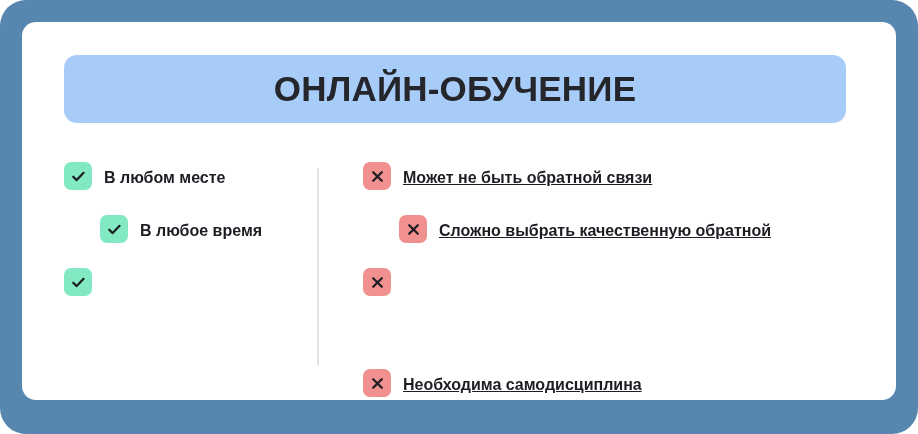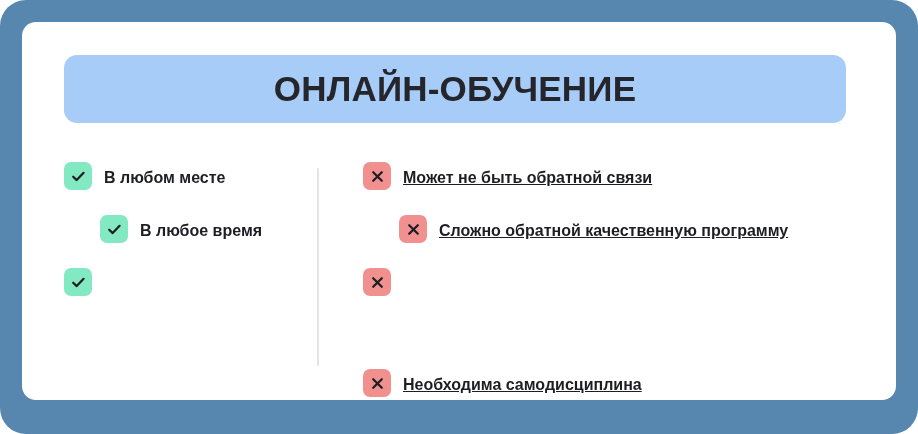--- a/index.html
+++ b/index.html
@@ -180,21 +180,21 @@
           </span>
           <span class="item-label">Может не быть обратной связи</span>
         </div>
 
         <div class="item row1">
           <span class="badge bad">
             <svg width="15" height="15" viewBox="0 0 15 15" aria-hidden="true">
               <path d="M3.2 3.2 L11.8 11.8 M11.8 3.2 L3.2 11.8" fill="none" stroke="#1d1d24" stroke-width="2.2" stroke-linecap="round"></path>
             </svg>
           </span>
-          <span class="item-label">Сложно обратной качественную программу</span>
+          <span class="item-label">Сложно выбрать качественную обратной</span>
         </div>
 
         <div class="item row2">
           <span class="badge bad">
             <svg width="15" height="15" viewBox="0 0 15 15" aria-hidden="true">
               <path d="M3.2 3.2 L11.8 11.8 M11.8 3.2 L3.2 11.8" fill="none" stroke="#1d1d24" stroke-width="2.2" stroke-linecap="round"></path>
             </svg>
           </span>
         </div>
 

